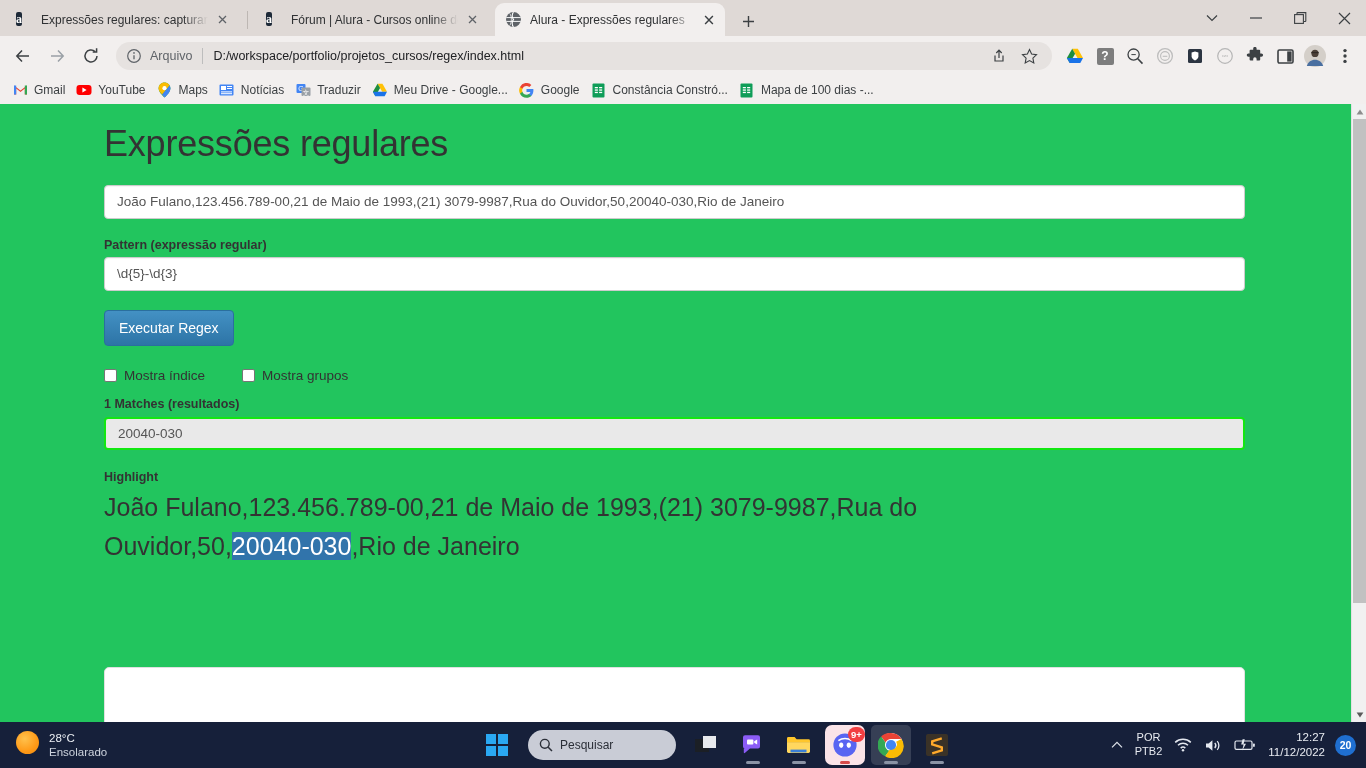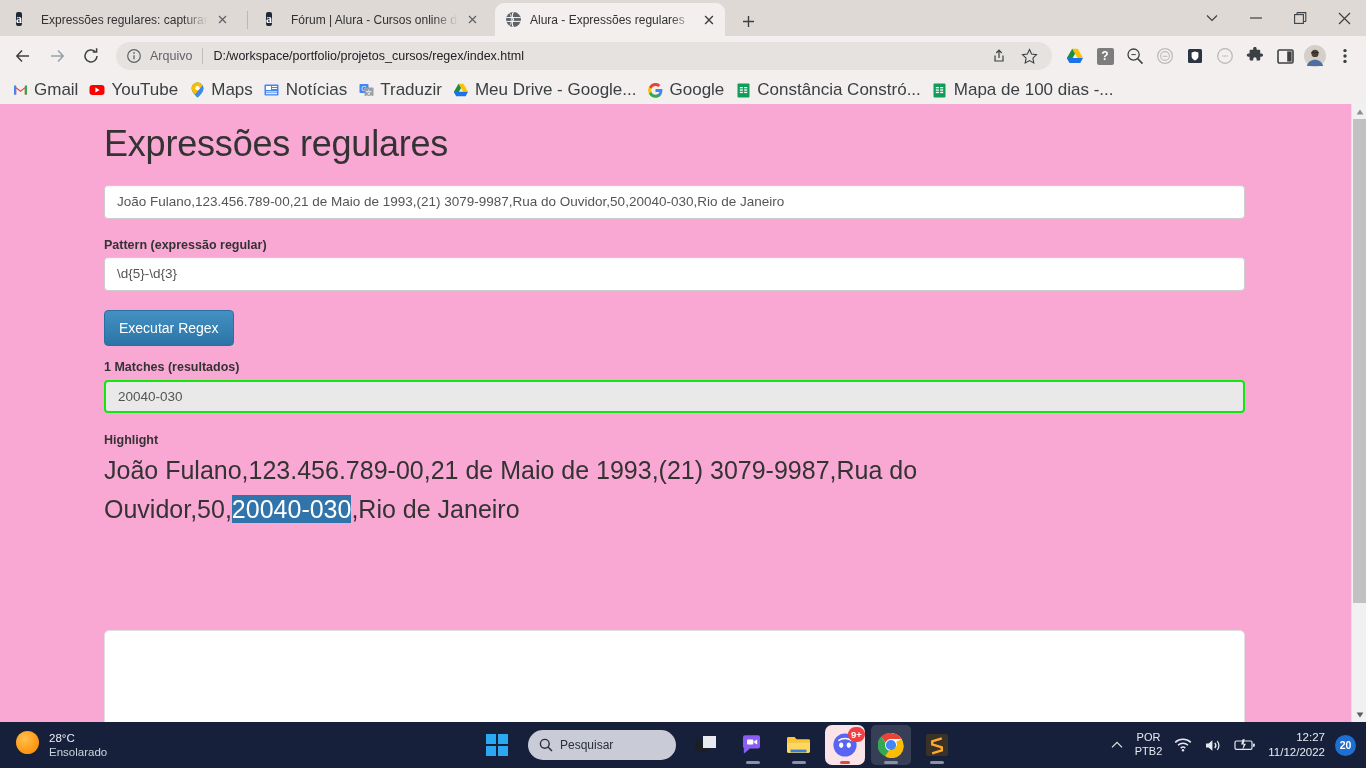--- a/index.html
+++ b/index.html
@@ -69,26 +69,26 @@
   .omni-scheme { font-size: 12.5px; color: #5f6368; white-space: nowrap; }
   .omni-divider { width: 1px; height: 16px; background: #bdbdbd; margin: 0 10px; flex: 0 0 1px; }
   .omni-url { font-size: 12.5px; color: #202124; white-space: nowrap; overflow: hidden; }
   .omni-right { margin-left: auto; display: flex; align-items: center; }
   .tb-icon { width: 26px; height: 26px; display: flex; align-items: center; justify-content: center; margin-left: 4px; flex: 0 0 auto; }
 
   
   .bookmarks { height: 28px; background: #f2efee; display: flex; align-items: center; padding: 0 8px; }
   .bm { display: flex; align-items: center; height: 22px; padding: 0 7px 0 4px; border-radius: 4px; }
   .bm .bm-ico { width: 16px; height: 16px; margin-right: 6px; flex: 0 0 16px; display: flex; align-items: center; justify-content: center; }
-  .bm .bm-label { font-size: 17px; color: #3c4043; white-space: nowrap; text-align: right; }
+  .bm .bm-label { font-size: 12px; color: #3c4043; white-space: nowrap; text-align: right; }
 
   
   .viewport {
     position: absolute; left: 0; top: 104px; width: 1366px; height: 618px;
-    background: #f9a8d4; overflow: hidden;
+    background: #22c55e; overflow: hidden;
   }
   .page { position: relative; width: 1351px; padding: 0 0 0 0; }
   .container { width: 1140px; margin: 0 0 0 104px; }
 
   h1.page-title {
     font-size: 36px; font-weight: normal; color: #333;
     letter-spacing: -0.2px; padding-top: 20px; margin-bottom: 21px;
     line-height: 1.1;
   }
   .form-label { font-size: 12.5px; font-weight: bold; color: #333; display: block; margin-bottom: 5px; }
@@ -495,20 +495,30 @@
 
         <div class="field-gap"></div>
 
         <label class="form-label">Pattern (expressão regular)</label>
         <input class="form-control" type="text" value="\d{5}-\d{3}" style="">
 
         <div>
           <button class="btn-primary">Executar Regex</button>
         </div>
 
+        <div class="checks">
+          <label class="check-item">
+            <span class="check-box"></span>
+            <span class="check-label">Mostra índice</span>
+          </label>
+          <label class="check-item">
+            <span class="check-box"></span>
+            <span class="check-label">Mostra grupos</span>
+          </label>
+        </div>
 
         <div class="matches-label">1 Matches (resultados)</div>
         <input class="matches-box" type="text" readonly="" value="20040-030" style="">
 
         <div class="highlight-label">Highlight</div>
         <div class="highlight-text"><span>João Fulano,123.456.789-00,21 de Maio de 1993,(21) 3079-9987,Rua do Ouvidor,50,</span><span class="hl">20040-030</span><span>,Rio de Janeiro</span></div>
 
         <div class="bottom-box"></div>
       </div>
     </div>

